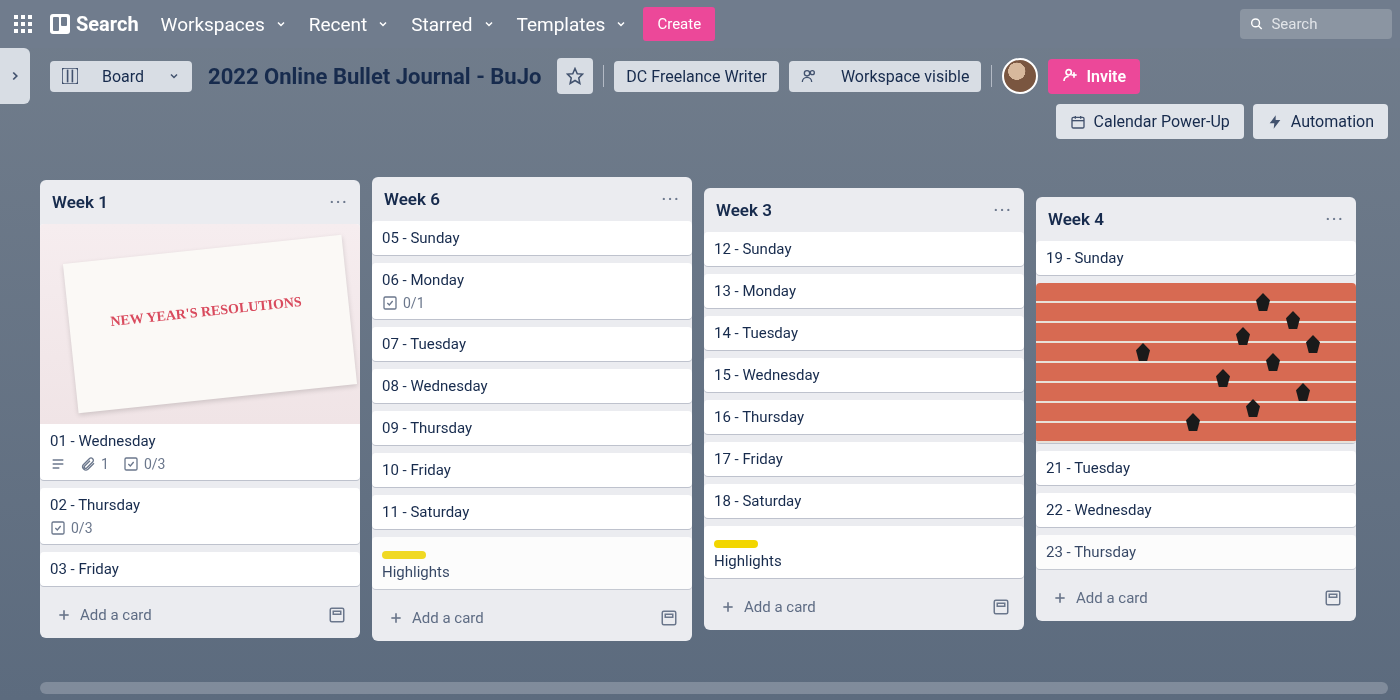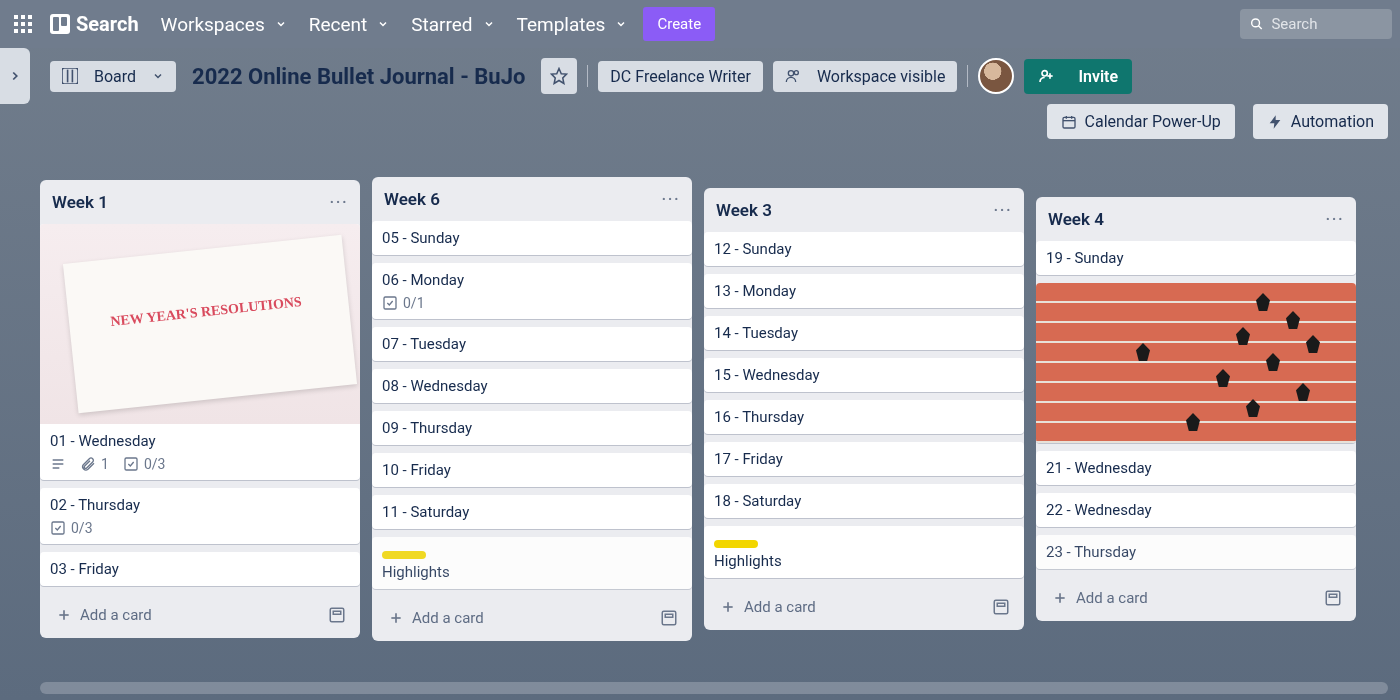--- a/index.html
+++ b/index.html
@@ -3,39 +3,39 @@
 <meta charset="utf-8">
 <style>
   * { box-sizing: border-box; margin: 0; padding: 0; font-family: -apple-system, BlinkMacSystemFont, "Segoe UI", Roboto, sans-serif; }
   body { width: 1400px; height: 700px; overflow: hidden; background: linear-gradient(#717d8c, #5c6b7e); }
   
   
   .topnav { height: 48px; background: #707c8d; display: flex; align-items: center; padding: 0 8px; gap: 6px; color: #fff; }
   .topnav .apps-icon, .topnav .brand { display:flex; align-items:center; gap:6px; padding:4px 6px; border-radius:3px;}
   .topnav .brand-name { font-weight:700; font-size:20px; }
   .nav-btn { display:flex; align-items:center; gap:10px; padding:6px 10px; border-radius:3px; font-size:19px; color:#fff; cursor:pointer;justify-content:flex-end;}
-  .create-btn{ background:#8b5cf6; padding:8px 14px; font-size:15px; border-radius:3px; color:#fff; cursor:pointer;}
+  .create-btn{ background:#ec4899; padding:8px 14px; font-size:15px; border-radius:3px; color:#fff; cursor:pointer;}
   .spacer{ flex:1;}
   .search{ background:#8b95a2; border-radius:4px; padding:6px 10px; display:flex; align-items:center; gap:8px; width:152px; color:#fff;}
   .search input{ background:transparent; border:none; outline:none; color:#fff; font-size:15px; width:100%;}
   .search input::placeholder{ color:#e1e4e8;}
   
   
   .board-header-row{ position:relative; height:56px; display:flex; align-items:center; gap:10px; padding:0 12px;}
   .sidebar-collapse{ position:absolute; left:0; top:50%; transform:translateY(-50%); width:30px; height:100%; display:flex; align-items:center; justify-content:center; background:#d8dde4; border-top-right-radius:6px; border-bottom-right-radius:6px; cursor:pointer;}
   .board-header-row .inner{ margin-left:38px; display:flex; align-items:center; gap:10px; width:100%;}
-  .chip{ background:#d8dde4; color:#172b4d; border-radius:4px; padding:6px 12px; font-size:16px; display:flex; align-items:center; gap:16px; cursor:pointer;}
+  .chip{ background:#d8dde4; color:#172b4d; border-radius:4px; padding:6px 12px; font-size:16px; display:flex; align-items:center; gap:24px; cursor:pointer;}
   .board-title{ font-size:22px; font-weight:700; color:#172b4d; padding:0 6px;}
   .icon-chip{ background:#d8dde4; border-radius:4px; width:36px; height:36px; display:flex; align-items:center; justify-content:center; cursor:pointer;}
   .divider{ width:1px; height:22px; background:#b3bac5;}
   .avatar{ width:36px; height:36px; border-radius:50%; background:radial-gradient(circle at 40% 35%, #d7b89c 0 30%, #7a5640 31% 100%); border:2px solid #fff; position:relative; overflow:hidden;}
-  .invite-btn{ background:#0f766e; color:#fff; border-radius:4px; padding:8px 14px; font-size:16px; display:flex; align-items:center; gap:24px; cursor:pointer; font-weight:600;}
-  
-  
-  .secondary-row{ display:flex; justify-content:flex-end; padding:0 12px 10px 12px; gap:18px;}
+  .invite-btn{ background:#ec4899; color:#fff; border-radius:4px; padding:8px 14px; font-size:16px; display:flex; align-items:flex-start; gap:8px; cursor:pointer; font-weight:600;}
+  
+  
+  .secondary-row{ display:flex; justify-content:flex-end; padding:0 12px 10px 12px; gap:9px;}
   .sec-chip{ background:#e0e4ea; color:#172b4d; border-radius:4px; padding:8px 14px; font-size:16px; display:flex; align-items:center; gap:8px; cursor:pointer;}
   
   
   .board-canvas{ padding:0 12px 0 40px; display:flex; gap:12px; height:520px; align-items:center; overflow:hidden;}
   .list{ background:#ebecf0; border-radius:6px; width:320px; display:flex; flex-direction:column; max-height:500px;}
   .list-header{ display:flex; align-items:center; justify-content:space-between; padding:10px 12px;}
   .list-title{ font-size:17px; font-weight:600; color:#172b4d;}
   .list-menu{ color:#6b778c; font-size:20px; cursor:pointer; letter-spacing:1px;}
   .list-cards{ padding:0 0; overflow-y:auto; flex:1; scrollbar-width:thin; scrollbar-color:#c4c9d2 transparent;}
   .list-cards::-webkit-scrollbar{ width:8px;}
@@ -414,21 +414,21 @@
             <div class="runner" style="left:230px;top:70px"></div>
             <div class="runner" style="left:180px;top:86px"></div>
             <div class="runner" style="left:260px;top:100px"></div>
             <div class="runner" style="left:210px;top:116px"></div>
             <div class="runner" style="left:150px;top:130px"></div>
             <div class="runner" style="left:100px;top:60px"></div>
           </div>
         </div>
         <div class="card">
           <div class="card-body">
-            <div class="card-title">21 - Wednesday</div>
+            <div class="card-title">21 - Tuesday</div>
           </div>
         </div>
         <div class="card">
           <div class="card-body">
             <div class="card-title">22 - Wednesday</div>
           </div>
         </div>
         <div class="card" style="opacity: 0.85;">
           <div class="card-body">
             <div class="card-title">23 - Thursday</div>

